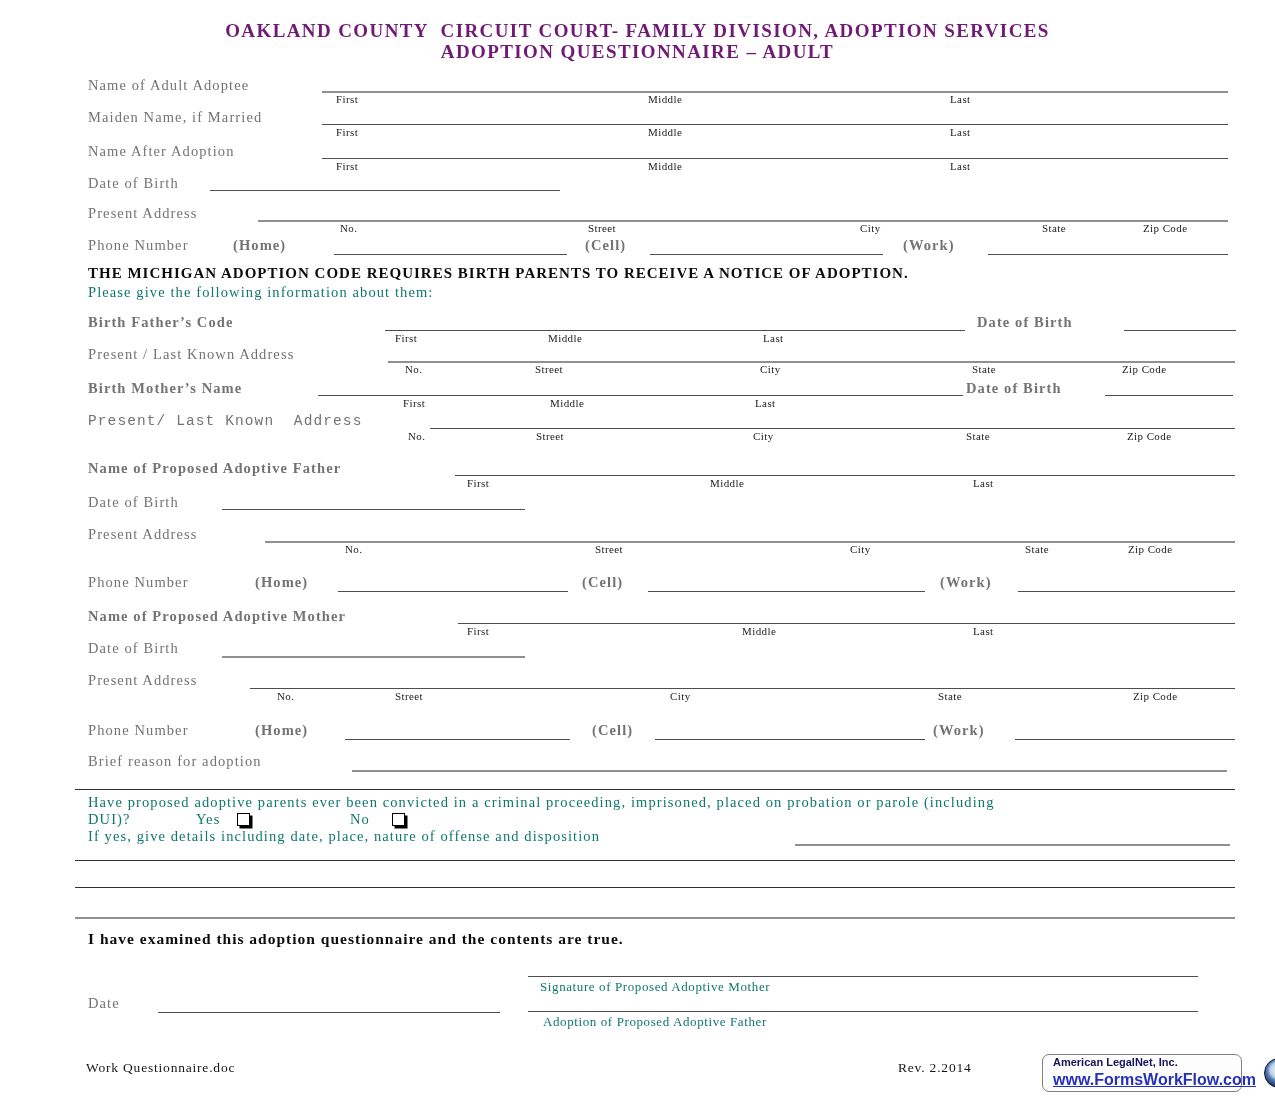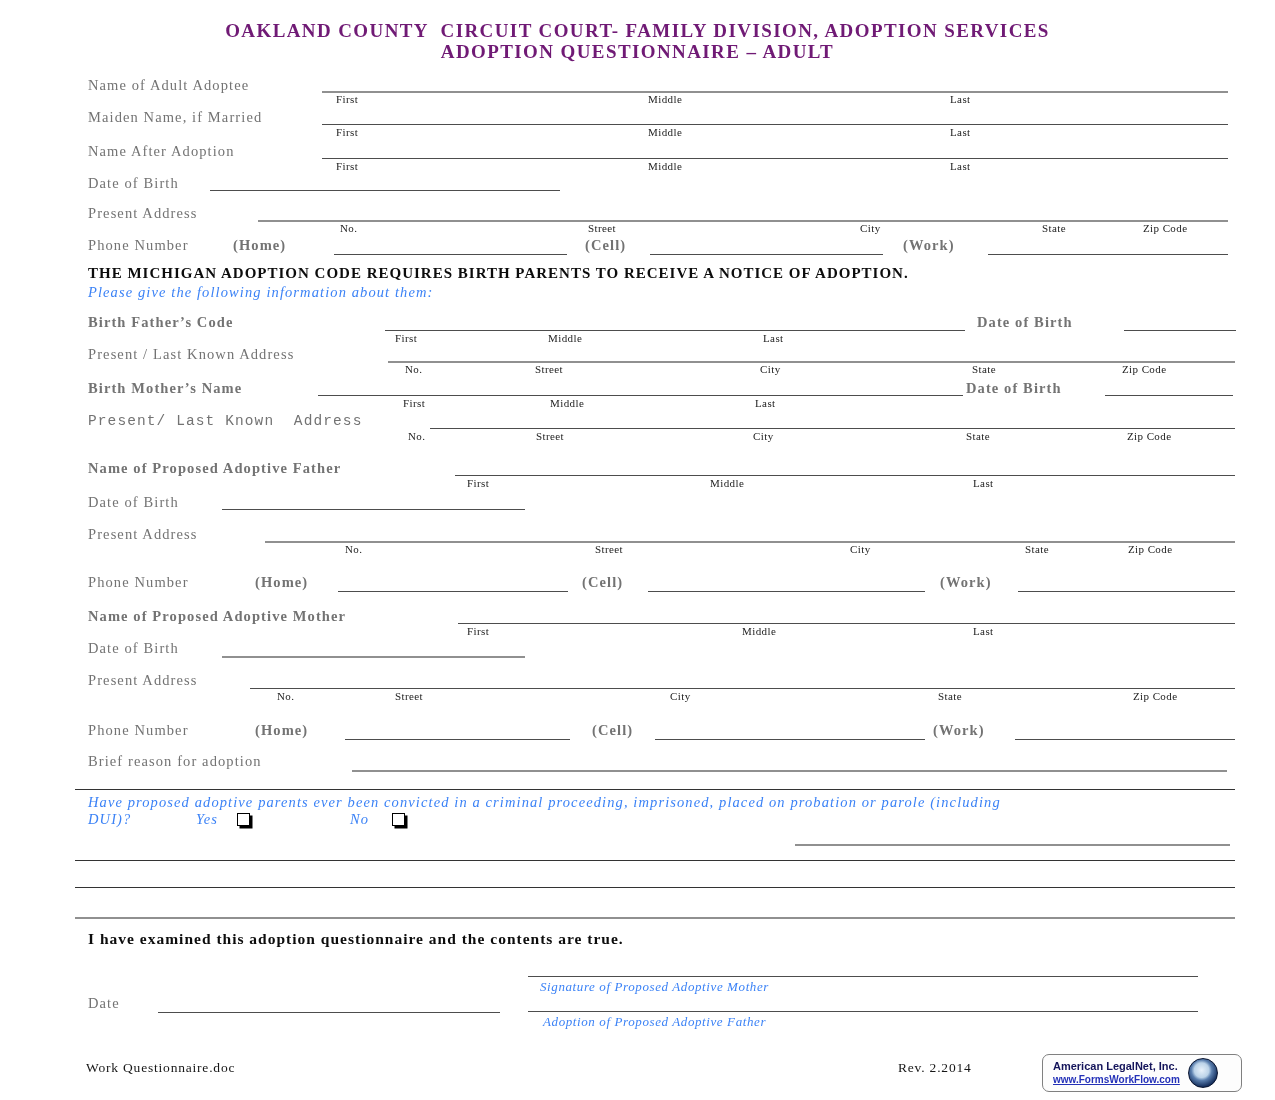--- a/index.html
+++ b/index.html
@@ -7,28 +7,28 @@
         font-family:"Liberation Serif","DejaVu Serif",serif;color:#111;}
   .lbl{position:absolute;font-size:14.5px;letter-spacing:1.1px;white-space:pre;color:#737373;}
   .lbl.b{font-weight:bold;}
   .sub{position:absolute;font-size:11px;letter-spacing:.4px;white-space:pre;color:#222;}
   .fline{position:absolute;height:0;border-bottom:1.5px solid #4d4d4d;}
   .fline.gray{border-bottom:2px solid #909090;}
   .fline.thin{border-bottom:1px solid #333;}
   .title{position:absolute;left:0;width:100%;text-align:center;font-weight:bold;
          font-size:19px;letter-spacing:1.4px;white-space:pre;color:#701a75;}
   .heading{position:absolute;font-weight:bold;font-size:15px;letter-spacing:1px;white-space:pre;color:#0c0c0c;}
-  .para{position:absolute;font-size:14.5px;letter-spacing:1.1px;white-space:pre;color:#3b82f6;font-style:italic;}
+  .para{position:absolute;font-size:14.5px;letter-spacing:1.1px;white-space:pre;color:#0f766e;}
   .cbx{position:absolute;width:11px;height:11px;border:1.7px solid #000;background:#fff;
        box-shadow:2.5px 2.5px 0 0 #000;}
   .logo{position:absolute;left:1042px;top:1054px;width:200px;height:38px;border:1px solid #808080;
         border-radius:7px;background:#fdfdfd;display:flex;align-items:center;padding:1px 4px 1px 10px;box-sizing:border-box;}
   .logo .txt{display:flex;flex-direction:column;line-height:1.25;}
   .logo .name{font-family:"Liberation Sans",sans-serif;font-weight:bold;font-size:11px;color:#14145a;white-space:pre;}
-  .logo .url{font-family:"Liberation Sans",sans-serif;font-weight:bold;font-size:10px;color:#2431b8;
+  .logo .url{font-family:"Liberation Sans",sans-serif;font-weight:bold;font-size:16px;color:#2431b8;
              text-decoration:underline;white-space:pre;}
   .globe{margin-left:8px;width:28px;height:28px;border-radius:50%;
          background:radial-gradient(circle at 45% 40%, #e8f1fa 0%, #bcd3e8 32%, #5b7fae 45%, #16305e 72%, #0a1530 100%);
          border:1px solid #0a1530;flex:0 0 auto;}
   .footer-txt{position:absolute;font-size:13.5px;letter-spacing:.8px;white-space:pre;color:#161616;}
 </style>
 </head>
 <body>
 
 <div class="page">
@@ -161,20 +161,21 @@
   <span class="lbl" style="left:88px;top:753px;">Brief reason for adoption</span>
   <div class="fline gray" style="left:352px;top:770px;width:875px;"></div>
 
   <div class="fline thin" style="left:75px;top:789px;width:1160px;"></div>
   <div class="para" style="left:88px;top:794px;">Have proposed adoptive parents ever been convicted in a criminal proceeding, imprisoned, placed on probation or parole (including</div>
   <span class="para" style="left:88px;top:811px;">DUI)?</span>
   <span class="para" style="left:196px;top:811px;">Yes</span>
   <span class="cbx" style="left:237px;top:813px;"></span>
   <span class="para" style="left:350px;top:811px;">No</span>
   <span class="cbx" style="left:392px;top:813px;"></span>
+  <div class="para" style="left:88px;top:828px;">If yes, give details including date, place, nature of offense and disposition</div>
   <div class="fline gray" style="left:795px;top:844px;width:435px;"></div>
 
   <div class="fline thin" style="left:75px;top:860px;width:1160px;"></div>
   <div class="fline thin" style="left:75px;top:887px;width:1160px;"></div>
   <div class="fline gray" style="left:75px;top:917px;width:1160px;"></div>
 
   <div class="heading" style="left:88px;top:930px;font-size:15.5px;">I have examined this adoption questionnaire and the contents are true.</div>
 
   <div class="fline" style="left:528px;top:976px;width:670px;"></div>
   <span class="para" style="left:540px;top:979px;font-size:13px;letter-spacing:.6px;">Signature of Proposed Adoptive Mother</span>

